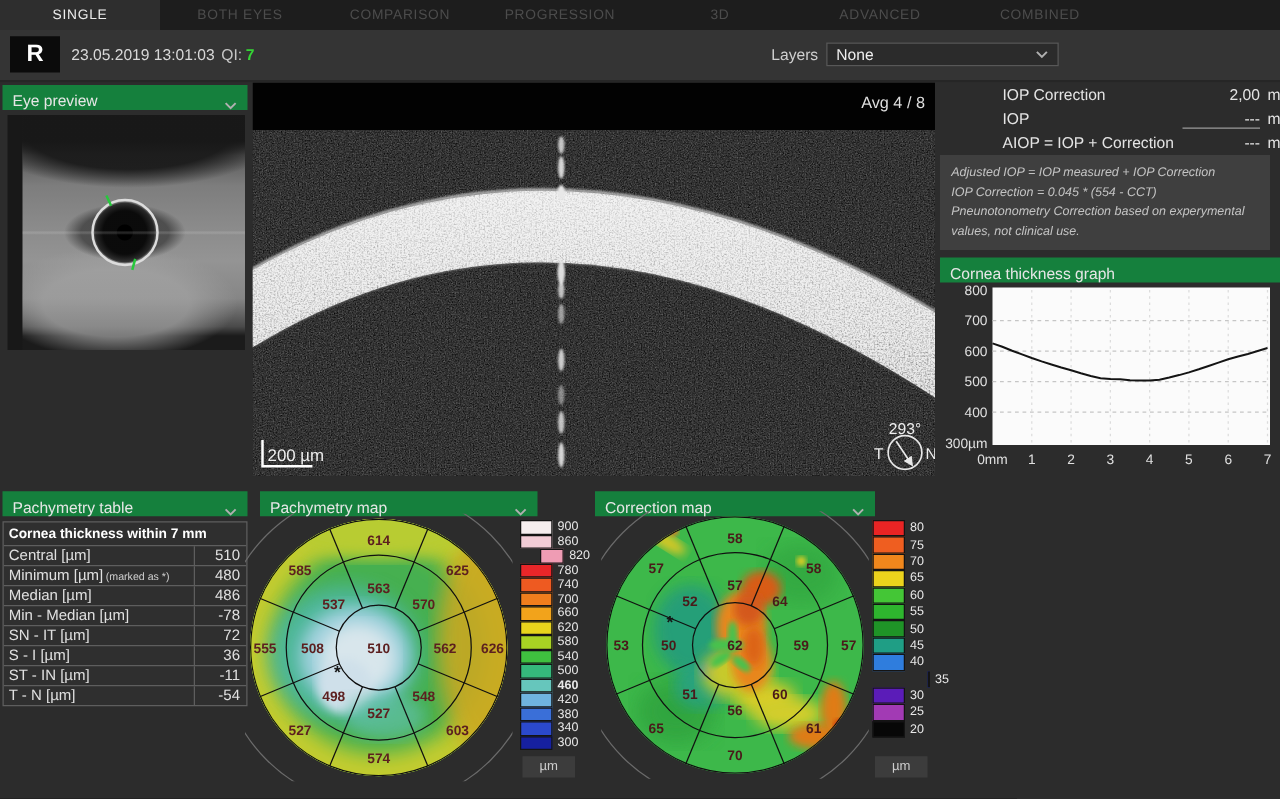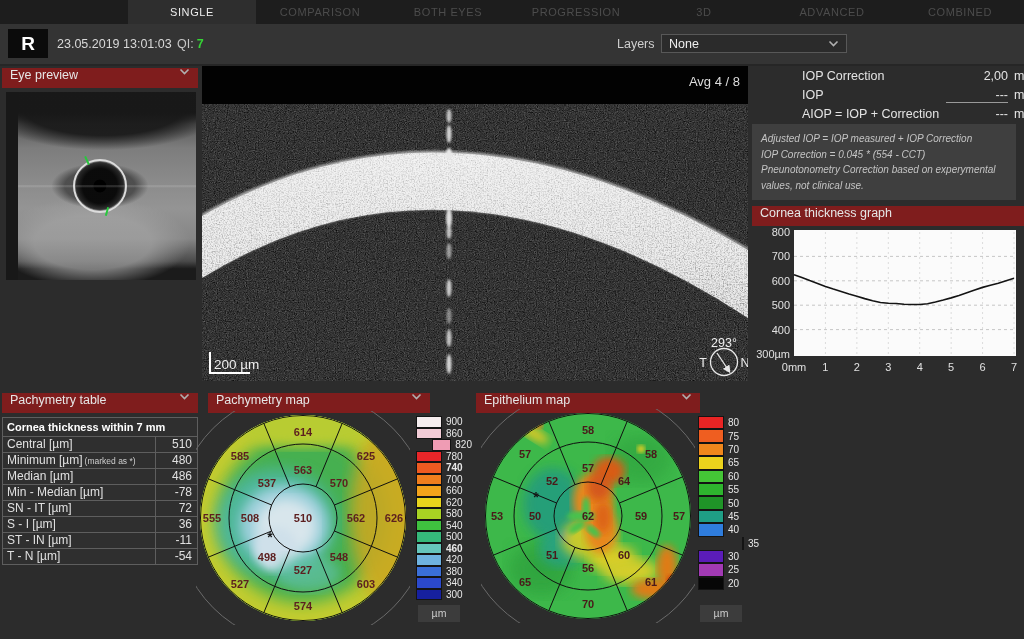--- a/index.html
+++ b/index.html
@@ -1,32 +1,32 @@
 <!DOCTYPE html>
 <html><head>
 <meta charset="utf-8">
 <style>
   html,body{margin:0;padding:0;background:#1a1a1a;}
   body{font-family:"Liberation Sans","DejaVu Sans",sans-serif;}
   .screen{position:relative;width:1024px;height:639px;background:#2c2c2c;overflow:hidden;color:#e2e2e2;}
   .abs{position:absolute;}
   
-  .tabbar{position:absolute;left:0;top:0;width:1024px;height:24px;background:#1d1d1d;display:flex;justify-content:flex-end;}
+  .tabbar{position:absolute;left:0;top:0;width:1024px;height:24px;background:#1d1d1d;display:flex;}
   .tab{width:128px;text-align:center;line-height:24px;font-size:11px;letter-spacing:.6px;color:#4c4c4c;cursor:default;}
   .tab.active{background:#2e2e2e;color:#ededed;}
   
   .toolbar{position:absolute;left:0;top:24px;width:1024px;height:40px;background:#343434;border-bottom:2px solid #262626;}
   .eyebox{position:absolute;left:8px;top:5px;width:40px;height:29px;background:#0b0b0b;color:#fff;font-size:19px;font-weight:bold;text-align:center;line-height:29px;}
   .dt{position:absolute;left:57px;top:13px;font-size:12.5px;color:#d8d8d8;}
   .qi{position:absolute;left:177px;top:13px;font-size:12.5px;color:#c6c6c6;}
   .qi b{color:#35d435;font-weight:bold;margin-left:3px;}
   .layers-label{position:absolute;left:617px;top:13px;font-size:12.5px;color:#cfcfcf;}
   .select{position:absolute;left:661px;top:10px;width:186px;height:19px;background:#2b2b2b;border:1px solid #585858;display:flex;align-items:center;justify-content:space-between;padding:0 7px;font-size:12.5px;color:#eee;box-sizing:border-box;}
   
-  .dd{height:20px;background:#7f1d1d;display:flex;align-items:flex-start;justify-content:space-between;padding:0 8px;font-size:12.5px;color:#e6e6e6;box-sizing:border-box;}
+  .dd{height:20px;background:#15803d;display:flex;align-items:flex-end;justify-content:space-between;padding:0 8px;font-size:12.5px;color:#e6e6e6;box-sizing:border-box;}
   
   .eye-wrap{position:absolute;left:6px;top:92px;width:190px;height:188px;background:#181818;}
   .eye-img{position:absolute;left:12px;top:0;width:178px;height:188px;
     background:
       linear-gradient(180deg, rgba(0,0,0,0) 49.2%, rgba(225,225,225,.16) 49.8% 50.3%, rgba(0,0,0,0) 51%),
       radial-gradient(circle 11px at 46% 50%, #000 0 55%, rgba(0,0,0,0) 62%),
       radial-gradient(circle 30px at 46% 50%, rgba(8,8,8,.96) 0 58%, rgba(32,32,32,.85) 78%, rgba(0,0,0,0) 83%),
       radial-gradient(ellipse 64px 30px at 46% 50%, rgba(72,72,72,.9) 0 55%, rgba(0,0,0,0) 76%),
       radial-gradient(ellipse 150px 55px at 48% 7%, rgba(24,24,24,.92) 0 55%, rgba(0,0,0,0) 82%),
       radial-gradient(ellipse 130px 60px at 42% 80%, rgba(164,164,164,.7) 0 45%, rgba(0,0,0,0) 75%),
@@ -56,22 +56,22 @@
   .chev{flex:0 0 auto;}
   svg text{font-family:"Liberation Sans","DejaVu Sans",sans-serif;}
 </style>
 </head>
 <body>
 
 <div class="screen">
 
   <div class="tabbar">
     <div class="tab active">SINGLE</div>
+    <div class="tab">BOTH EYES</div>
     <div class="tab">COMPARISON</div>
-    <div class="tab">BOTH EYES</div>
     <div class="tab">PROGRESSION</div>
     <div class="tab">3D</div>
     <div class="tab">ADVANCED</div>
     <div class="tab">COMBINED</div>
   </div>
 
   <div class="toolbar">
     <div class="eyebox">R</div>
     <span class="dt">23.05.2019 13:01:03</span>
     <span class="qi"><span>QI:</span><b>7</b></span>
@@ -336,21 +336,21 @@
         <span class="scale-label">860</span>
       </div>
       <div class="scale-row" style="height: 11.5px; padding-left: 16px;">
         <div class="swatch" style="background: rgb(239, 156, 180); height: 11.5px;"></div>
         <span class="scale-label">820</span>
       </div>
       <div class="scale-row" style="height: 11.5px;">
         <div class="swatch" style="background: rgb(233, 38, 41); height: 11.5px;"></div>
         <span class="scale-label">780</span>
       </div>
-      <div class="scale-row" style="height: 11.5px; font-weight: bold;">
+      <div class="scale-row" style="height: 11.5px;">
         <div class="swatch" style="background: rgb(238, 90, 33); height: 11.5px;"></div>
         <span class="scale-label">740</span>
       </div>
       <div class="scale-row" style="height: 11.5px;">
         <div class="swatch" style="background: rgb(240, 126, 29); height: 11.5px;"></div>
         <span class="scale-label">700</span>
       </div>
       <div class="scale-row" style="height: 11.5px;">
         <div class="swatch" style="background: rgb(242, 163, 27); height: 11.5px;"></div>
         <span class="scale-label">660</span>
@@ -388,21 +388,21 @@
         <span class="scale-label">340</span>
       </div>
       <div class="scale-row" style="height: 11.5px;">
         <div class="swatch" style="background: rgb(22, 32, 159); height: 11.5px;"></div>
         <span class="scale-label">300</span>
       </div>
     </div>
   <div class="um-btn" style="left:418px;top:605px;">µm</div>
 
   <div class="dd abs" style="left:476px;top:393px;width:224px;">
-    <span>Epithelium map</span>
+    <span>Correction map</span>
     <svg class="chev" width="11" height="7">
         <path d="M1.5 1.5 L5.5 5.5 L9.5 1.5" stroke="#b0b0b0" stroke-width="1.6" fill="none"></path>
       </svg>
   </div>
   <svg class="abs" style="left:481px;top:409px;" width="214" height="214" viewBox="0 0 214 214">
     <defs>
         <clipPath id="eclip">
           <circle cx="107" cy="107" r="103"></circle>
         </clipPath>
       </defs>

